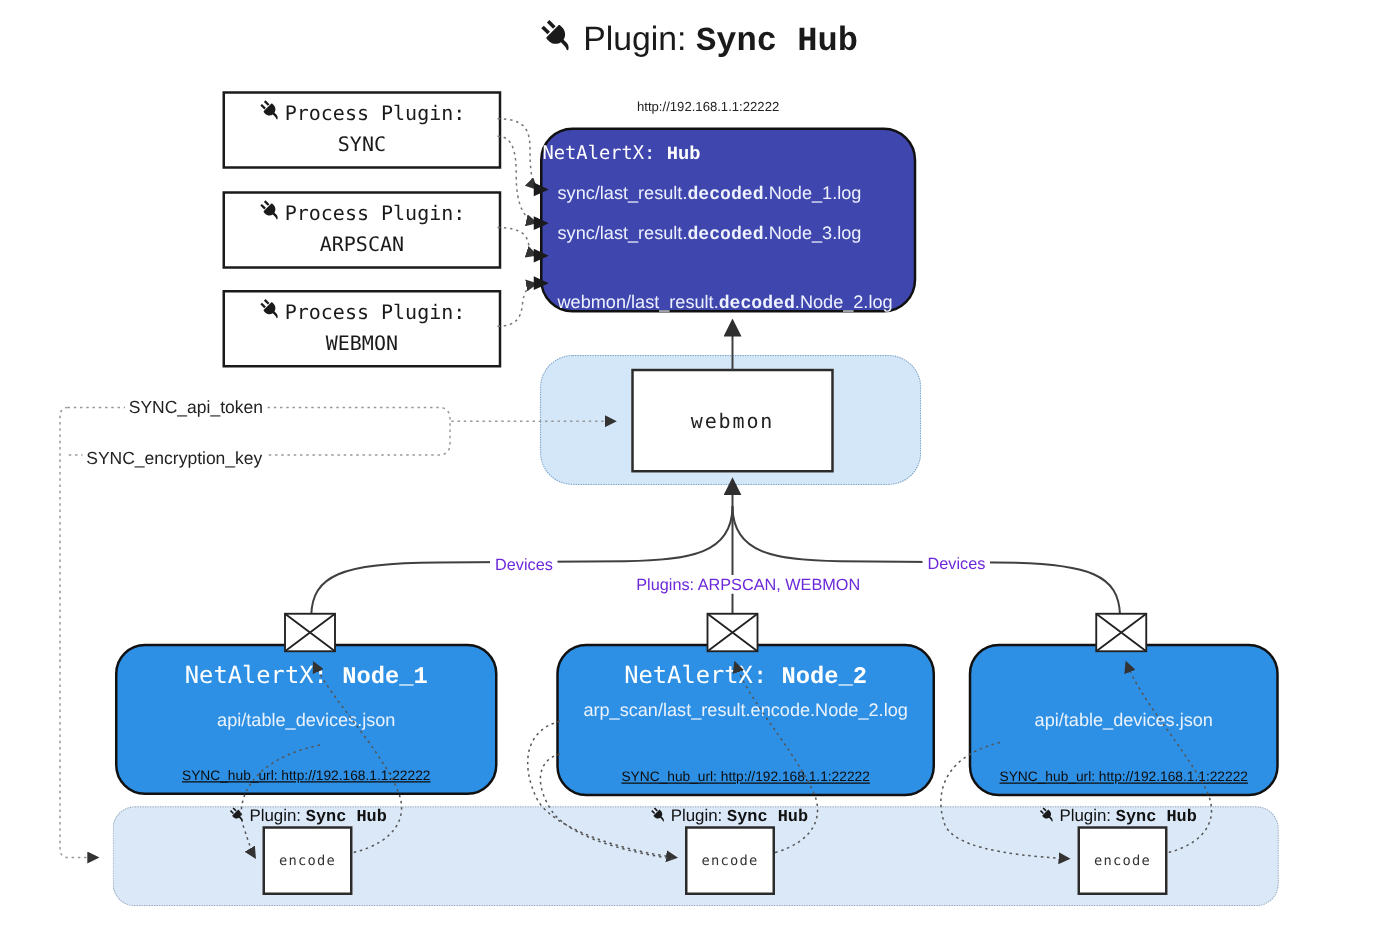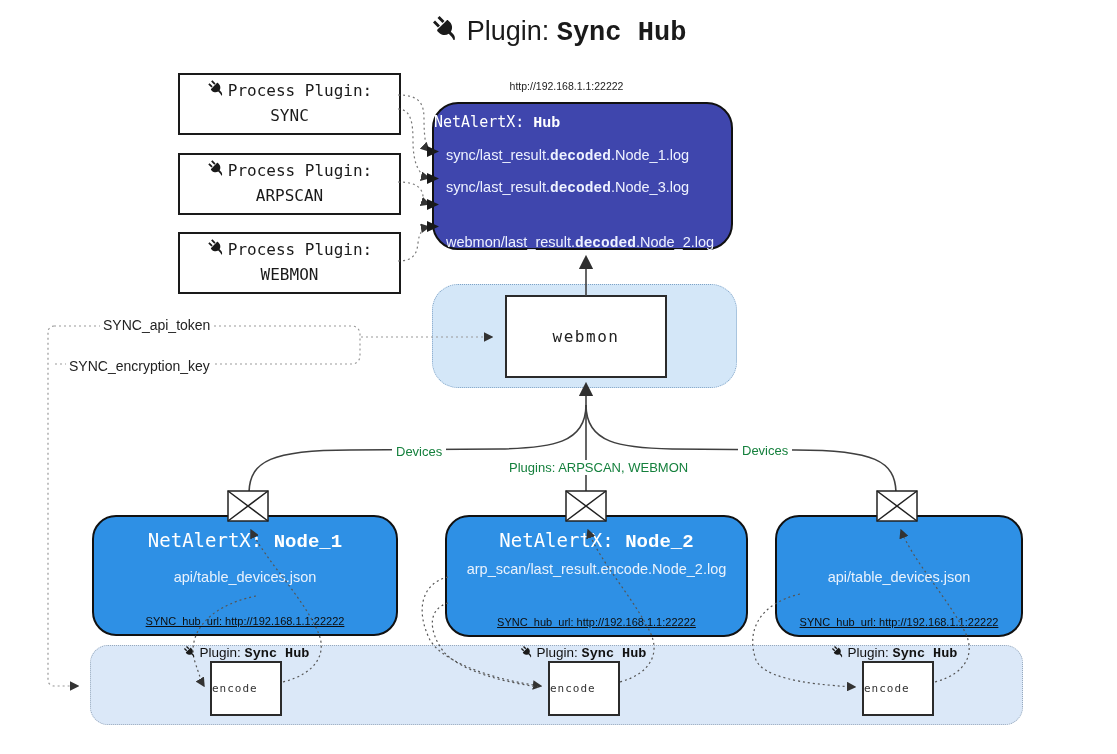--- a/index.html
+++ b/index.html
@@ -27,38 +27,38 @@
   .hub-log{position:absolute;left:12px;white-space:nowrap;font-size:14.5px;color:#eef2ff;}
 
   
   .dzone{left:432px;top:284px;width:305px;height:104px;background:#d4e7f8;
     border:1.5px dotted #7fa3c6;border-radius:26px;box-sizing:border-box;}
   .dbox{left:505px;top:295px;width:162px;height:83px;background:#fff;border:2px solid #2b2b2b;
     box-sizing:border-box;display:flex;align-items:center;justify-content:center;
     font-family:"DejaVu Sans Mono",monospace;font-size:16px;letter-spacing:1.5px;color:#222;}
 
   
-  .linelab{background:#fff;padding:0 4px;font-size:13px;color:#15803d;white-space:nowrap;z-index:6;}
+  .linelab{background:#fff;padding:0 4px;font-size:13px;color:#6d28d9;white-space:nowrap;z-index:6;}
   .seclab{background:#fff;padding:0 3px;font-size:14px;color:#222;white-space:nowrap;z-index:6;}
 
   
   .node{background:#2e90e5;border:2px solid #111;border-radius:24px;box-sizing:border-box;}
   .node-title{position:absolute;top:12px;left:0;width:100%;text-align:center;
     font-family:"DejaVu Sans Mono",monospace;font-size:19px;color:#fff;white-space:nowrap;}
   .node-line{position:absolute;left:0;width:100%;text-align:center;font-size:14.5px;
     color:#e9f2fd;white-space:nowrap;}
   .node-line:empty{display:none;}
   .node-url{position:absolute;bottom:7px;left:0;width:100%;text-align:center;
     font-size:11px;color:#0d0d0d;white-space:nowrap;text-decoration:underline;}
 
   
   .bzone{left:90px;top:645px;width:933px;height:80px;background:#dbe8f8;
     border:1.5px dotted #98a9bc;border-radius:18px;box-sizing:border-box;}
   .enc{width:72px;height:55px;top:661px;background:#fff;border:2px solid #2b2b2b;
-    box-sizing:border-box;display:flex;align-items:center;justify-content:flex-start;
+    box-sizing:border-box;display:flex;align-items:center;justify-content:center;
     font-family:"DejaVu Sans Mono",monospace;font-size:11px;letter-spacing:1px;color:#333;}
   .enclab{top:645px;width:160px;text-align:center;font-size:13.5px;color:#111;z-index:6;white-space:nowrap;}
   .enclab .ico{vertical-align:-2px;margin-right:3px;}
 
   svg.overlay{position:absolute;left:0;top:0;width:1117px;height:754px;z-index:5;pointer-events:none;}
   .hidden-defs{position:absolute;width:0;height:0;overflow:hidden;}
 </style>
 </head>
 <body>
 

